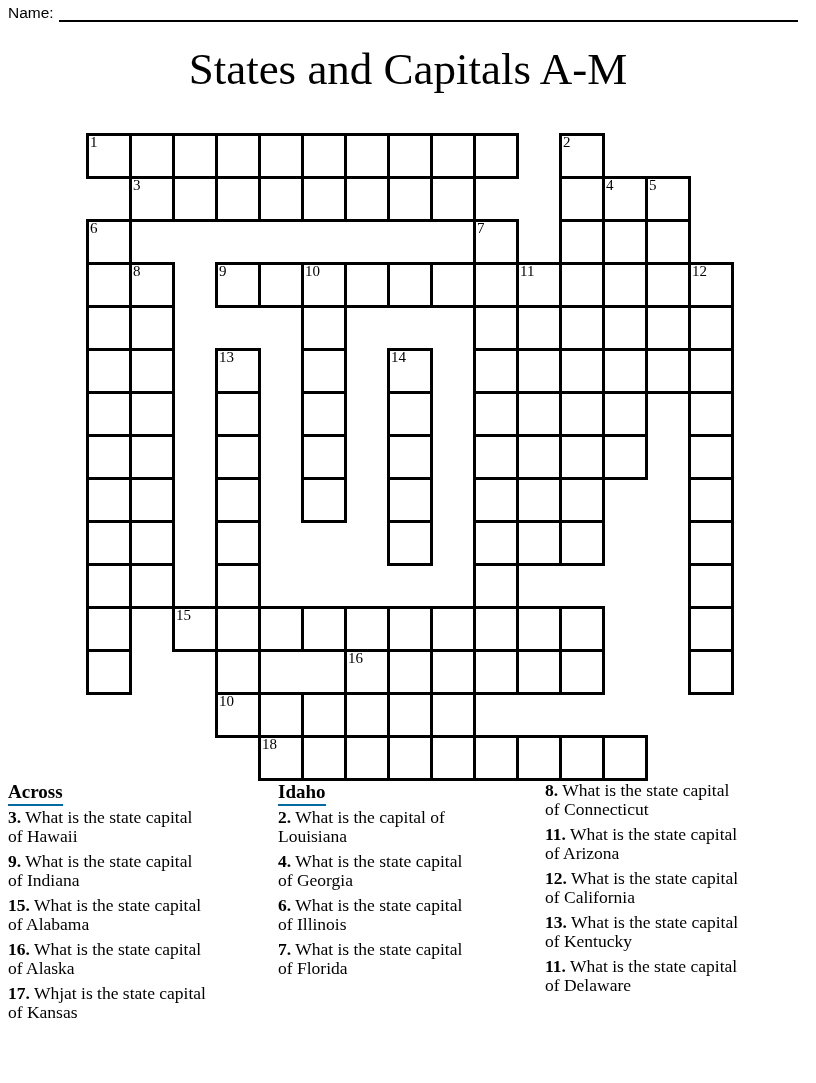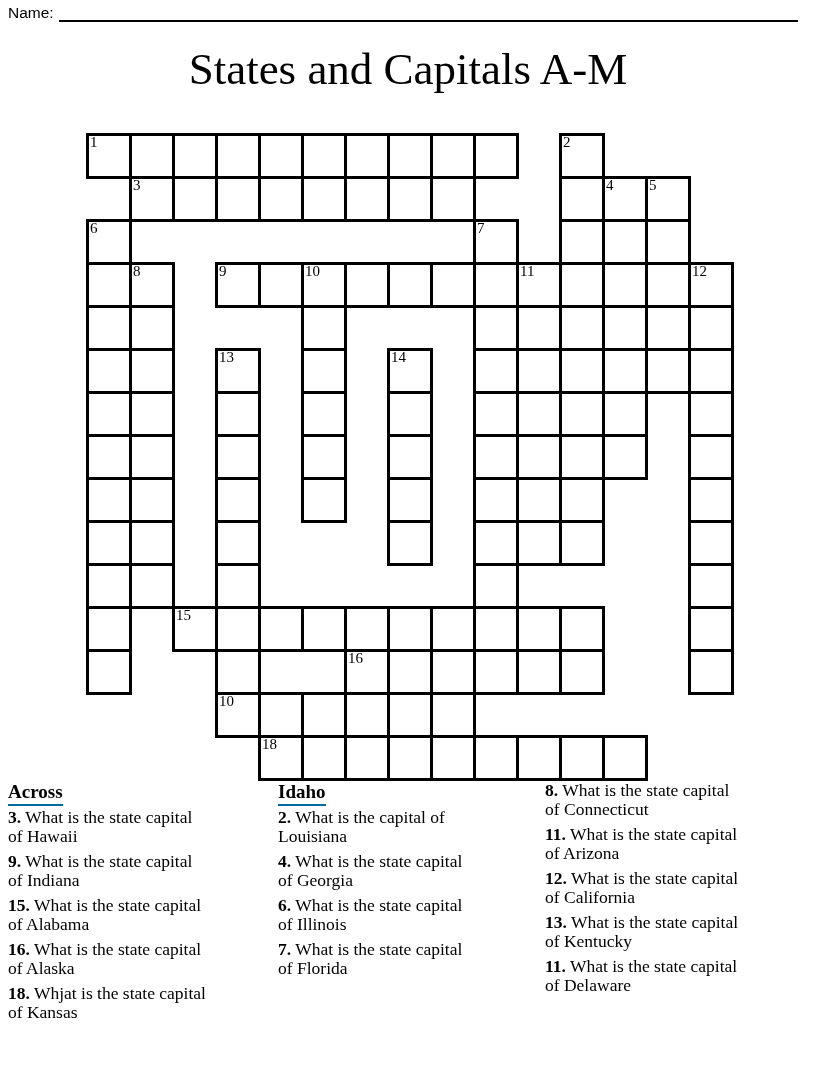--- a/index.html
+++ b/index.html
@@ -209,21 +209,21 @@
       <div class="cell" style="left: 430px; top: 602px;"></div>
       <div class="cell" style="left: 473px; top: 602px;"></div>
       <div class="cell" style="left: 516px; top: 602px;"></div>
     </div>
   <div class="clue-col" id="col0">
       <div class="clue-header"><span>Across</span></div>
       <p class="clue"><b>3.</b> What is the state capital<br>of Hawaii</p>
       <p class="clue"><b>9.</b> What is the state capital<br>of Indiana</p>
       <p class="clue"><b>15.</b> What is the state capital<br>of Alabama</p>
       <p class="clue"><b>16.</b> What is the state capital<br>of Alaska</p>
-      <p class="clue"><b>18.</b> Whjat is the state capital<br>of Kansas</p>
+      <p class="clue"><b>17.</b> Whjat is the state capital<br>of Kansas</p>
     </div>
   <div class="clue-col" id="col1">
       <div class="clue-header"><span>Idaho</span></div>
       <p class="clue"><b>2.</b> What is the capital of<br>Louisiana</p>
       <p class="clue"><b>4.</b> What is the state capital<br>of Georgia</p>
       <p class="clue"><b>6.</b> What is the state capital<br>of Illinois</p>
       <p class="clue"><b>7.</b> What is the state capital<br>of Florida</p>
     </div>
   <div class="clue-col" id="col2">
       <p class="clue"><b>8.</b> What is the state capital<br>of Connecticut</p>

